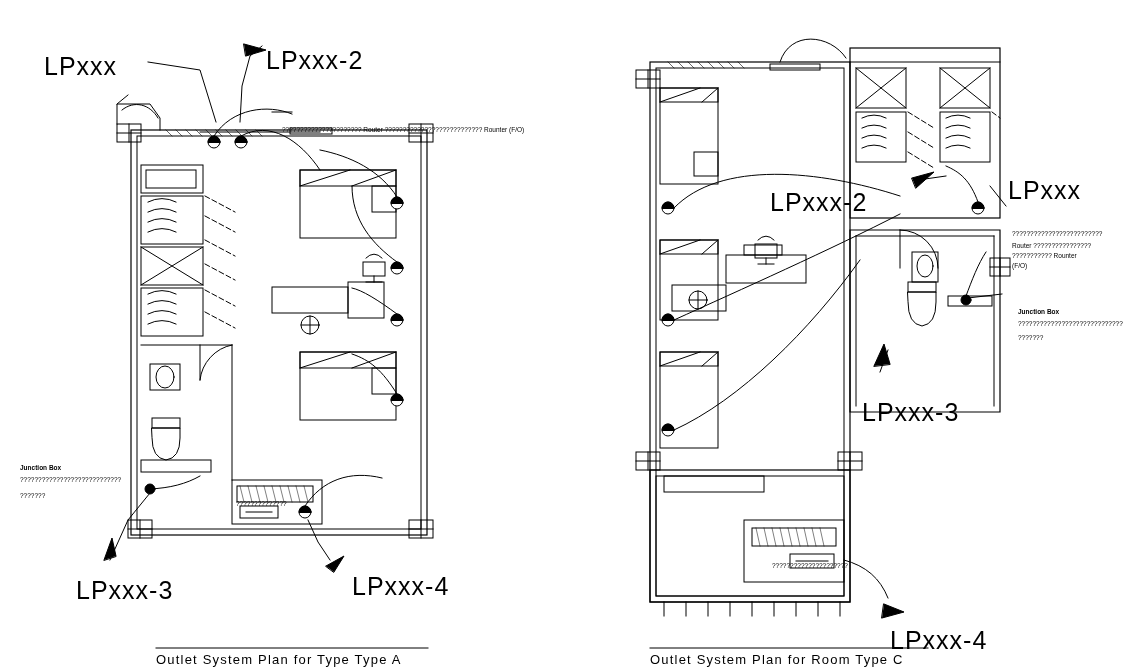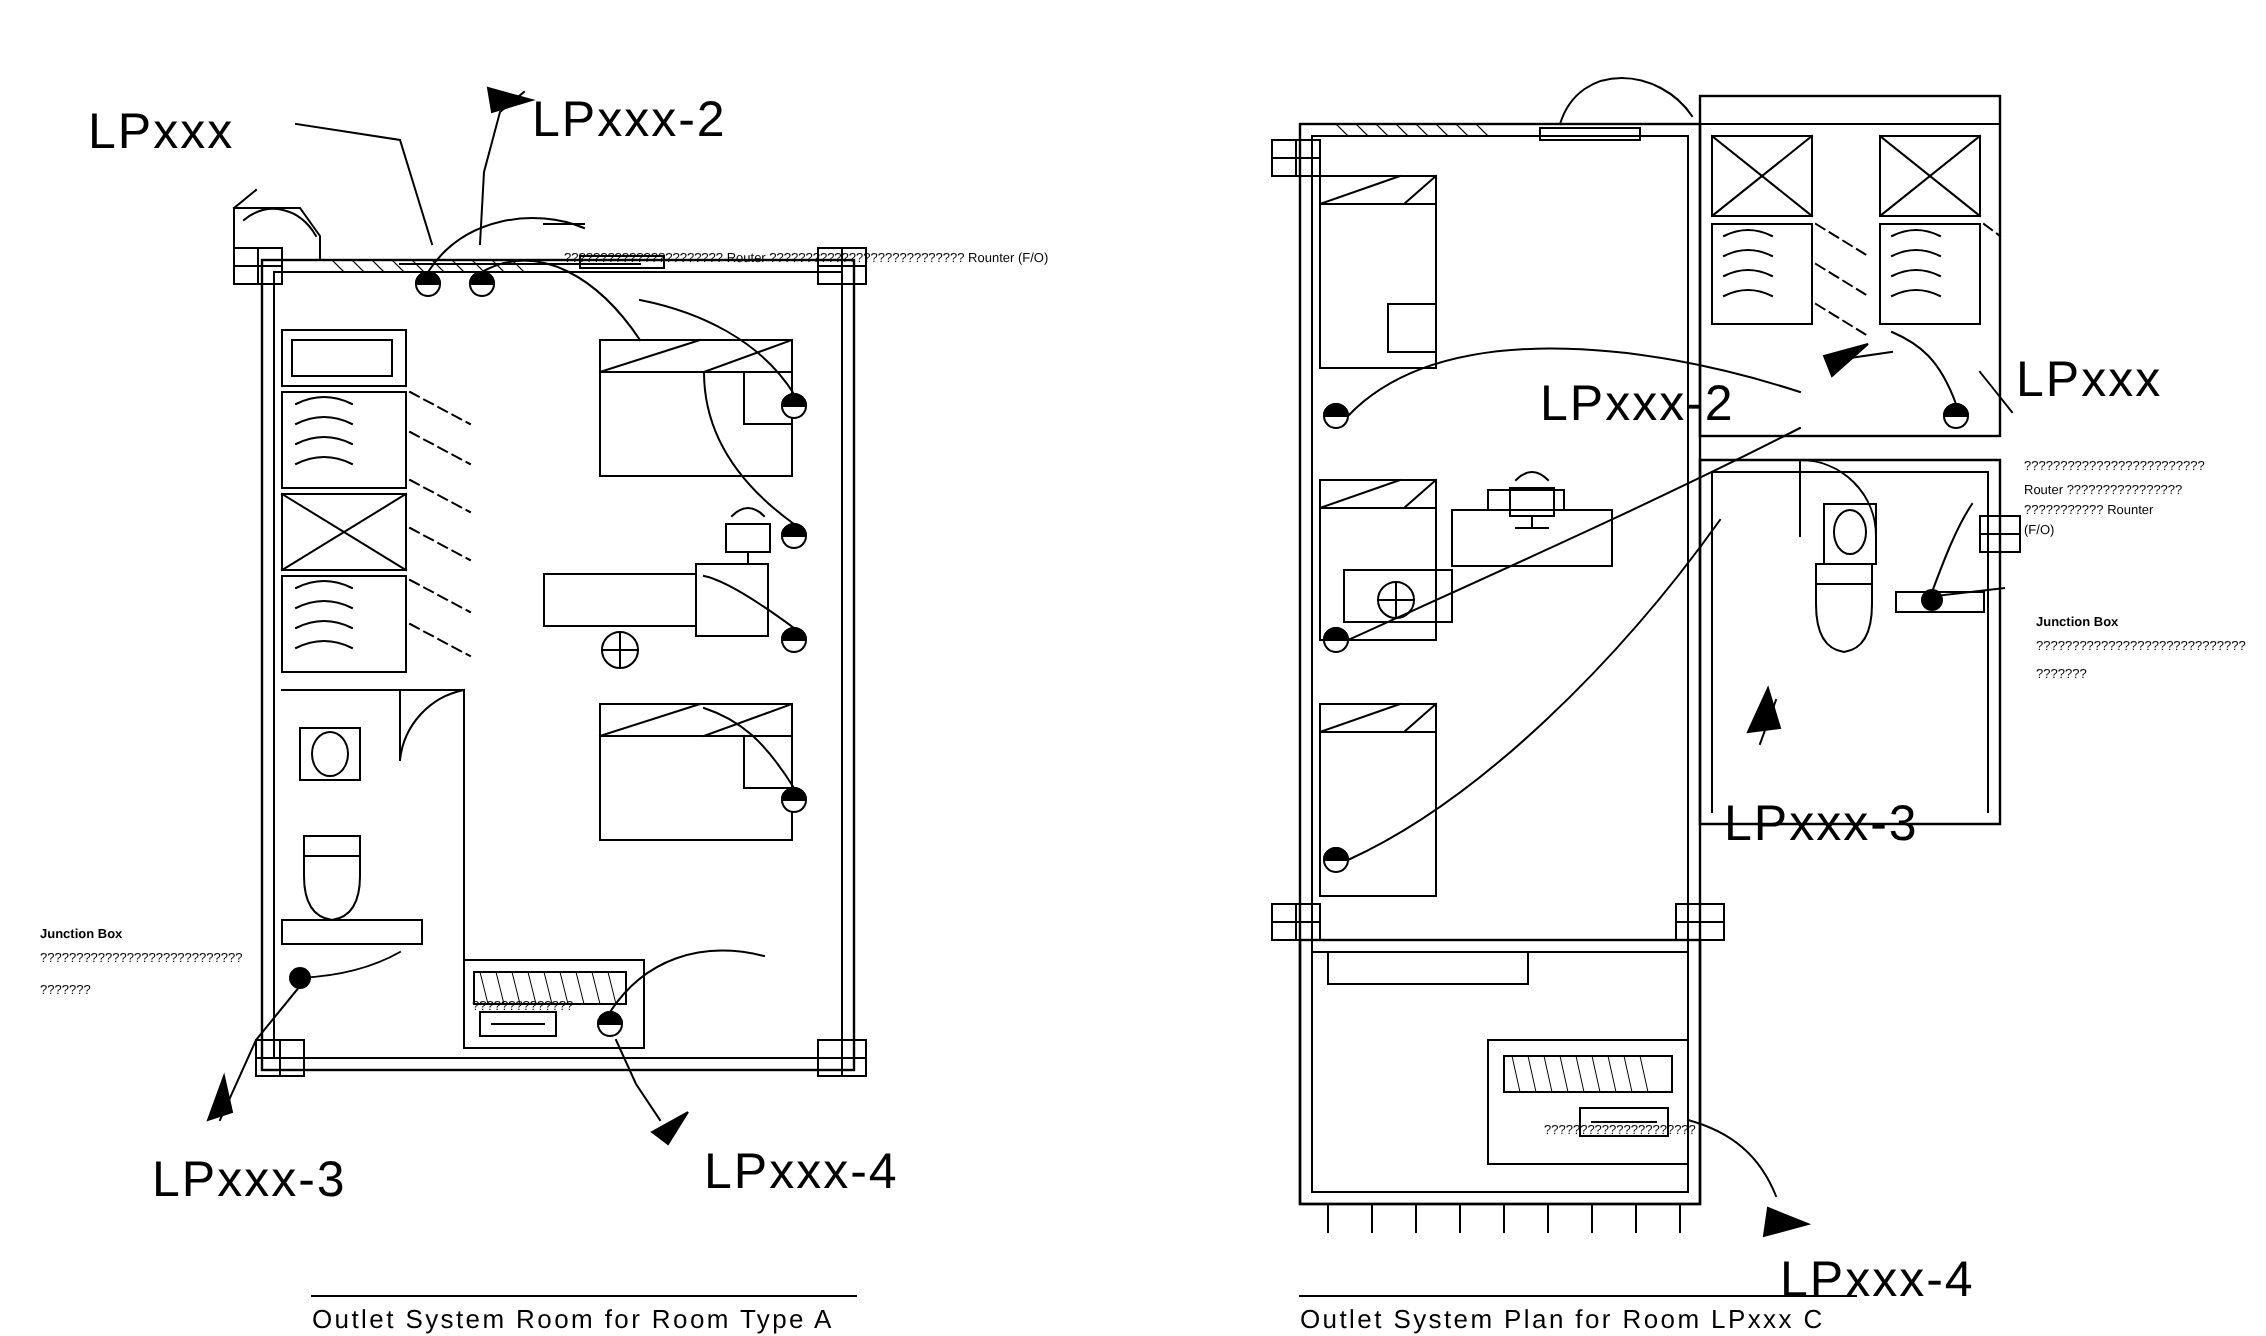--- a/index.html
+++ b/index.html
@@ -364,36 +364,36 @@
   <div class="label big-label" style="left:352px; top:552px;">LPxxx-4</div>
 
   <div class="label tiny-label" style="left:282px; top:106px;">?????????????????????? Router ??????????????????????????? Rounter (F/O)</div>
 
   <div class="label tiny-label tiny-bold" style="left:20px; top:444px;">Junction Box</div>
   <div class="label tiny-label" style="left:20px; top:456px;">????????????????????????????</div>
   <div class="label tiny-label" style="left:20px; top:472px;">???????</div>
 
   <div class="label tiny-label" style="left:236px; top:480px;">??????????????</div>
 
-  <div class="label title-label" style="left:156px; top:632px;">Outlet System Room for Room Type A</div>
+  <div class="label title-label" style="left:156px; top:632px;">Outlet System Plan for Type Type A</div>
 
   <div class="label big-label" style="left:770px; top:168px;">LPxxx-2</div>
 
   <div class="label big-label" style="left:1008px; top:156px;">LPxxx</div>
 
   <div class="label big-label" style="left:862px; top:378px;">LPxxx-3</div>
 
   <div class="label big-label" style="left:890px; top:606px;">LPxxx-4</div>
 
   <div class="label tiny-label" style="left:1012px; top:210px;">?????????????????????????</div>
   <div class="label tiny-label" style="left:1012px; top:222px;">Router ????????????????</div>
   <div class="label tiny-label" style="left:1012px; top:232px;">??????????? Rounter</div>
   <div class="label tiny-label" style="left:1012px; top:242px;">(F/O)</div>
 
   <div class="label tiny-label tiny-bold" style="left:1018px; top:288px;">Junction Box</div>
   <div class="label tiny-label" style="left:1018px; top:300px;">?????????????????????????????</div>
   <div class="label tiny-label" style="left:1018px; top:314px;">???????</div>
 
   <div class="label tiny-label" style="left:772px; top:542px;">?????????????????????</div>
 
-  <div class="label title-label" style="left:650px; top:632px;">Outlet System Plan for Room LPxxx C</div>
+  <div class="label title-label" style="left:650px; top:632px;">Outlet System Plan for Room Type C</div>
 
 </div>
 
 </body></html>

